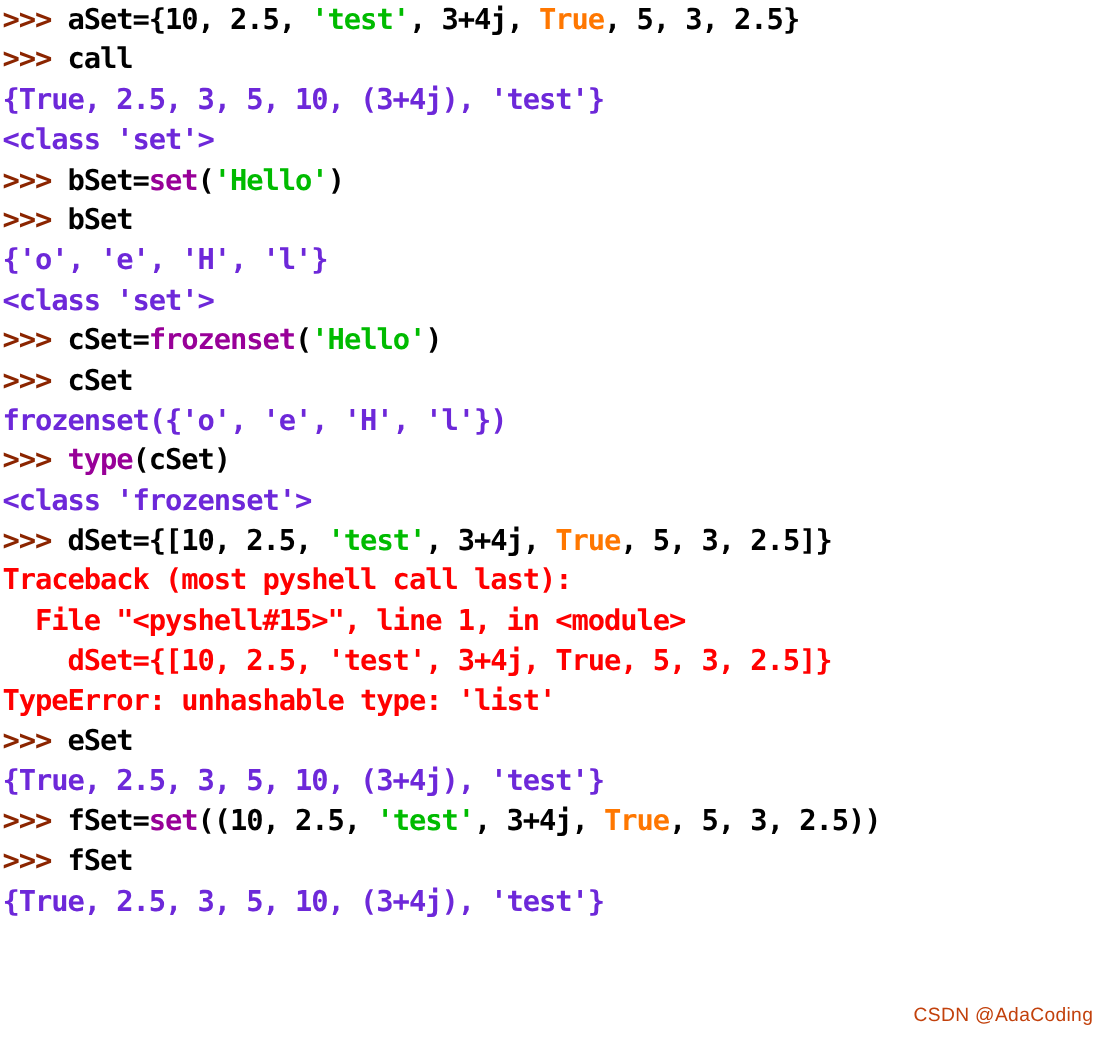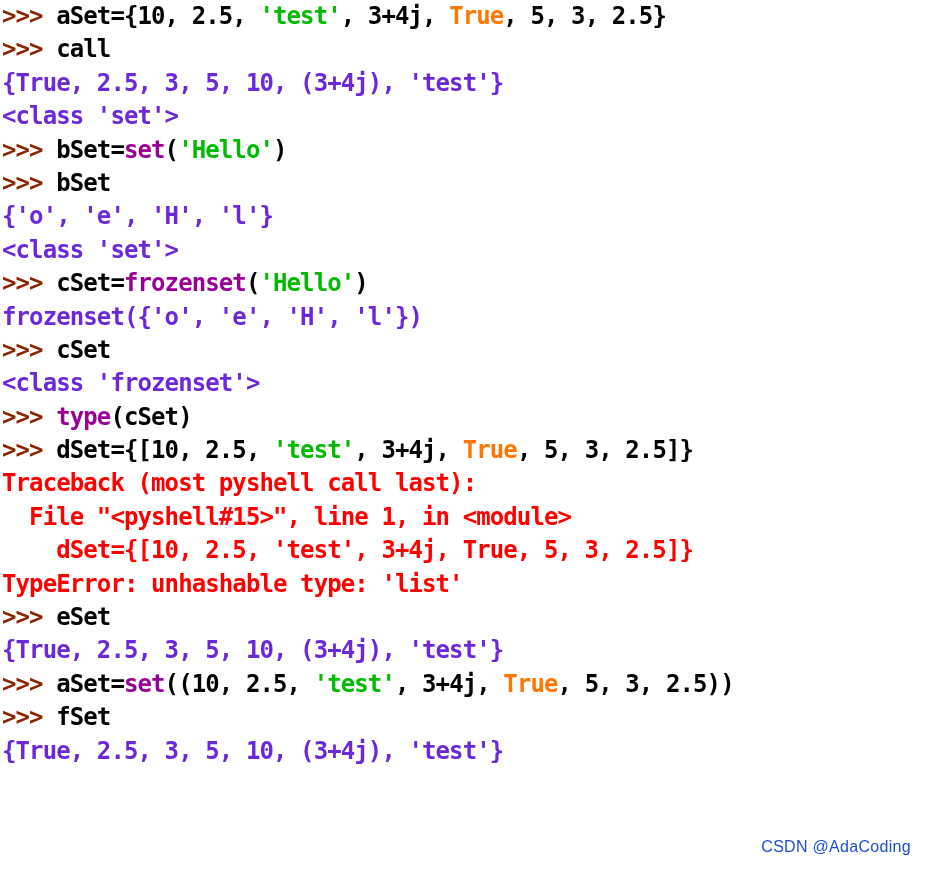--- a/index.html
+++ b/index.html
@@ -42,48 +42,48 @@
   .tok-output  { color: #6d28d9; }
   .tok-error   { color: #FF0000; }
 
   #watermark {
     position: absolute;
     right: 14px;
     bottom: 14px;
     font-family: "Liberation Sans", sans-serif;
     font-size: 16px;
     font-weight: normal;
-    color: #1d4ed8;
+    color: #c2410c;
     letter-spacing: 0.3px;
     white-space: pre;
   }
 </style>
 </head>
 <body>
 
 <div id="shell">
   <div id="shell-lines">
       <div class="line"><span class="tok-prompt">&gt;&gt;&gt; </span><span class="tok-code">aSet={10, 2.5, </span><span class="tok-string">'test'</span><span class="tok-code">, 3+4j, </span><span class="tok-keyword">True</span><span class="tok-code">, 5, 3, 2.5}</span></div>
       <div class="line"><span class="tok-prompt">&gt;&gt;&gt; </span><span class="tok-code">call</span></div>
       <div class="line"><span class="tok-output">{True, 2.5, 3, 5, 10, (3+4j), 'test'}</span></div>
       <div class="line"><span class="tok-output">&lt;class 'set'&gt;</span></div>
       <div class="line"><span class="tok-prompt">&gt;&gt;&gt; </span><span class="tok-code">bSet=</span><span class="tok-builtin">set</span><span class="tok-code">(</span><span class="tok-string">'Hello'</span><span class="tok-code">)</span></div>
       <div class="line"><span class="tok-prompt">&gt;&gt;&gt; </span><span class="tok-code">bSet</span></div>
       <div class="line"><span class="tok-output">{'o', 'e', 'H', 'l'}</span></div>
       <div class="line"><span class="tok-output">&lt;class 'set'&gt;</span></div>
       <div class="line"><span class="tok-prompt">&gt;&gt;&gt; </span><span class="tok-code">cSet=</span><span class="tok-builtin">frozenset</span><span class="tok-code">(</span><span class="tok-string">'Hello'</span><span class="tok-code">)</span></div>
+      <div class="line"><span class="tok-prompt">&gt;&gt;&gt; </span><span class="tok-code">cSet</span></div>
       <div class="line"><span class="tok-output">frozenset({'o', 'e', 'H', 'l'})</span></div>
-      <div class="line"><span class="tok-prompt">&gt;&gt;&gt; </span><span class="tok-code">cSet</span></div>
+      <div class="line"><span class="tok-prompt">&gt;&gt;&gt; </span><span class="tok-builtin">type</span><span class="tok-code">(cSet)</span></div>
       <div class="line"><span class="tok-output">&lt;class 'frozenset'&gt;</span></div>
-      <div class="line"><span class="tok-prompt">&gt;&gt;&gt; </span><span class="tok-builtin">type</span><span class="tok-code">(cSet)</span></div>
       <div class="line"><span class="tok-prompt">&gt;&gt;&gt; </span><span class="tok-code">dSet={[10, 2.5, </span><span class="tok-string">'test'</span><span class="tok-code">, 3+4j, </span><span class="tok-keyword">True</span><span class="tok-code">, 5, 3, 2.5]}</span></div>
       <div class="line"><span class="tok-error">Traceback (most pyshell call last):</span></div>
       <div class="line"><span class="tok-error">  File "&lt;pyshell#15&gt;", line 1, in &lt;module&gt;</span></div>
       <div class="line"><span class="tok-error">    dSet={[10, 2.5, 'test', 3+4j, True, 5, 3, 2.5]}</span></div>
       <div class="line"><span class="tok-error">TypeError: unhashable type: 'list'</span></div>
       <div class="line"><span class="tok-prompt">&gt;&gt;&gt; </span><span class="tok-code">eSet</span></div>
       <div class="line"><span class="tok-output">{True, 2.5, 3, 5, 10, (3+4j), 'test'}</span></div>
-      <div class="line"><span class="tok-prompt">&gt;&gt;&gt; </span><span class="tok-code">aSet=</span><span class="tok-builtin">set</span><span class="tok-code">((10, 2.5, </span><span class="tok-string">'test'</span><span class="tok-code">, 3+4j, </span><span class="tok-keyword">True</span><span class="tok-code">, 5, 3, 2.5))</span></div>
+      <div class="line"><span class="tok-prompt">&gt;&gt;&gt; </span><span class="tok-code">fSet=</span><span class="tok-builtin">set</span><span class="tok-code">((10, 2.5, </span><span class="tok-string">'test'</span><span class="tok-code">, 3+4j, </span><span class="tok-keyword">True</span><span class="tok-code">, 5, 3, 2.5))</span></div>
       <div class="line"><span class="tok-prompt">&gt;&gt;&gt; </span><span class="tok-code">fSet</span></div>
       <div class="line"><span class="tok-output">{True, 2.5, 3, 5, 10, (3+4j), 'test'}</span></div>
     </div>
   <div id="watermark">CSDN @AdaCoding</div>
 </div>
 
 </body></html>

